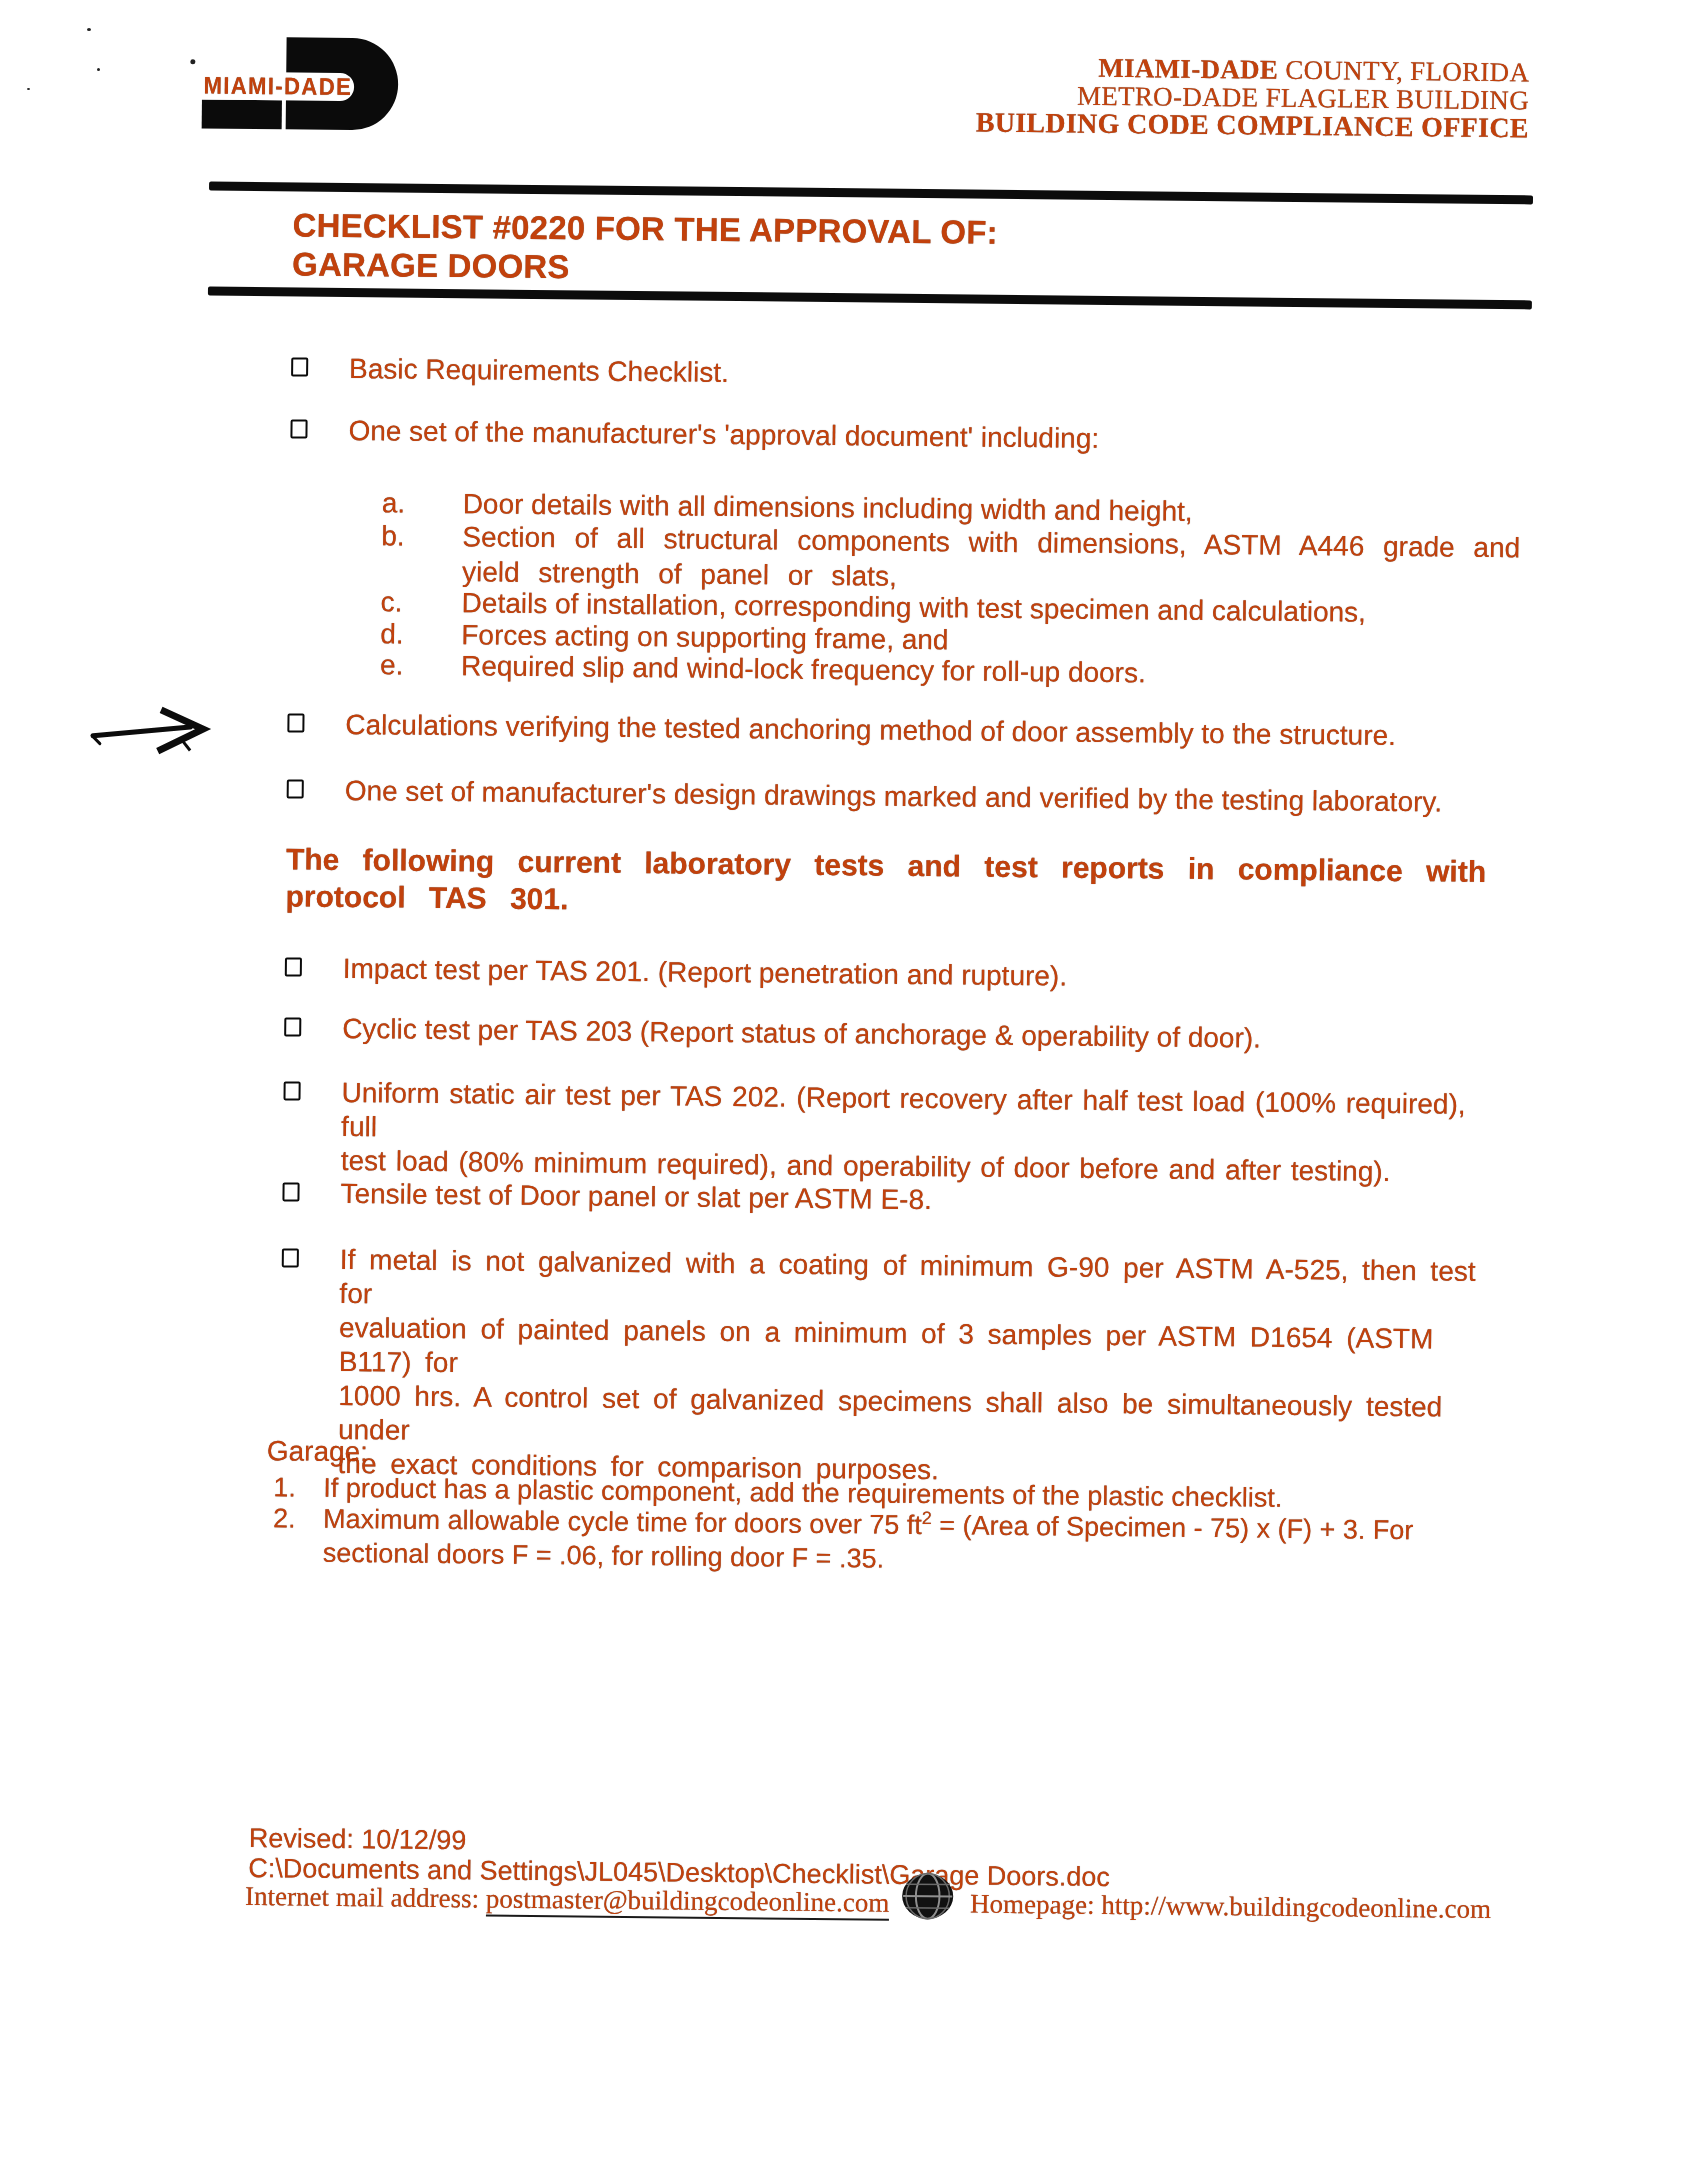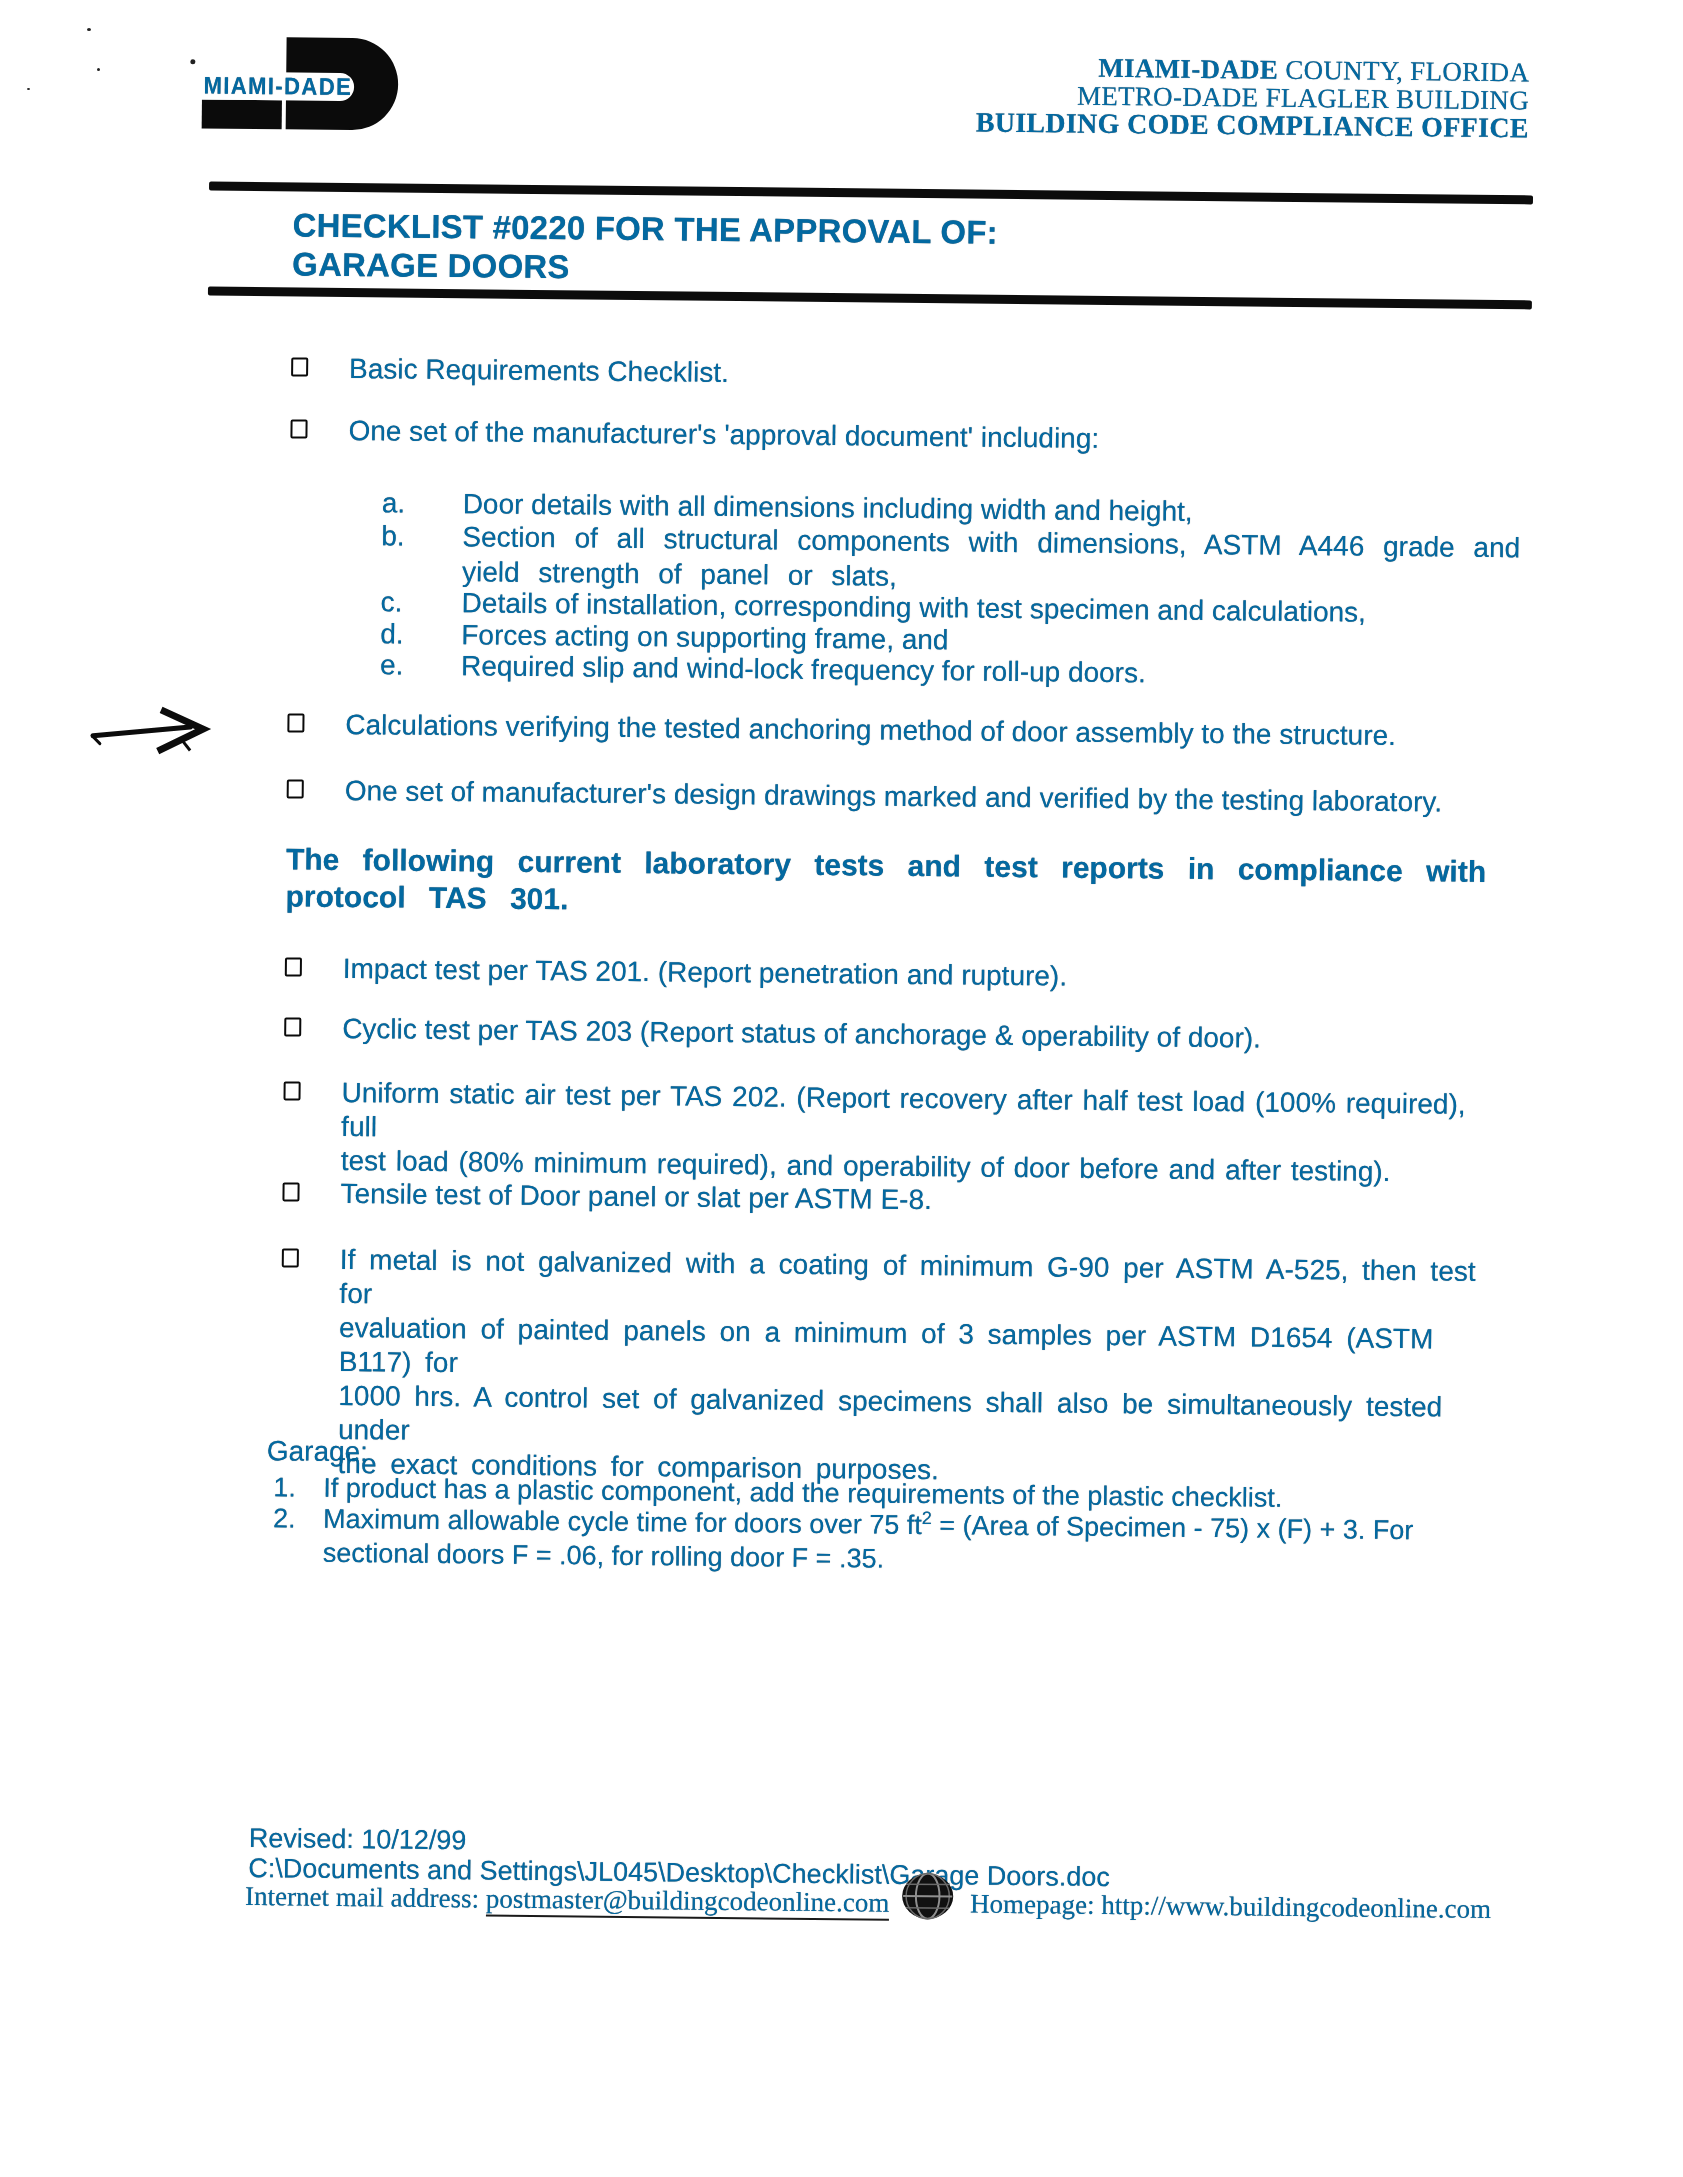--- a/index.html
+++ b/index.html
@@ -1,20 +1,20 @@
 <!DOCTYPE html>
 <html><head>
 <meta charset="utf-8">
 <style>
   html,body{margin:0;padding:0;background:#e8e8e8;}
   .sheet{
     position:relative;width:1683px;height:2177px;background:#ffffff;
     overflow:hidden;margin:0 auto;
     font-family:"Liberation Sans","DejaVu Sans",sans-serif;
-    color:#0369a1;
+    color:#c2410c;
   }
   .skew{position:absolute;left:0;top:0;width:1683px;height:2177px;
     transform:rotate(0.6deg);transform-origin:158px 0;}
   .abs{position:absolute;}
   .scan-text{text-shadow:0 0 0.7px rgba(0,0,0,.55);}
   
   .agency{right:153px;top:44px;width:752px;text-align:right;
     font-family:"Liberation Serif","DejaVu Serif",serif;
     font-size:27px;line-height:28px;letter-spacing:0.3px;}
   .agency .l3{font-weight:bold;font-size:28px;}

